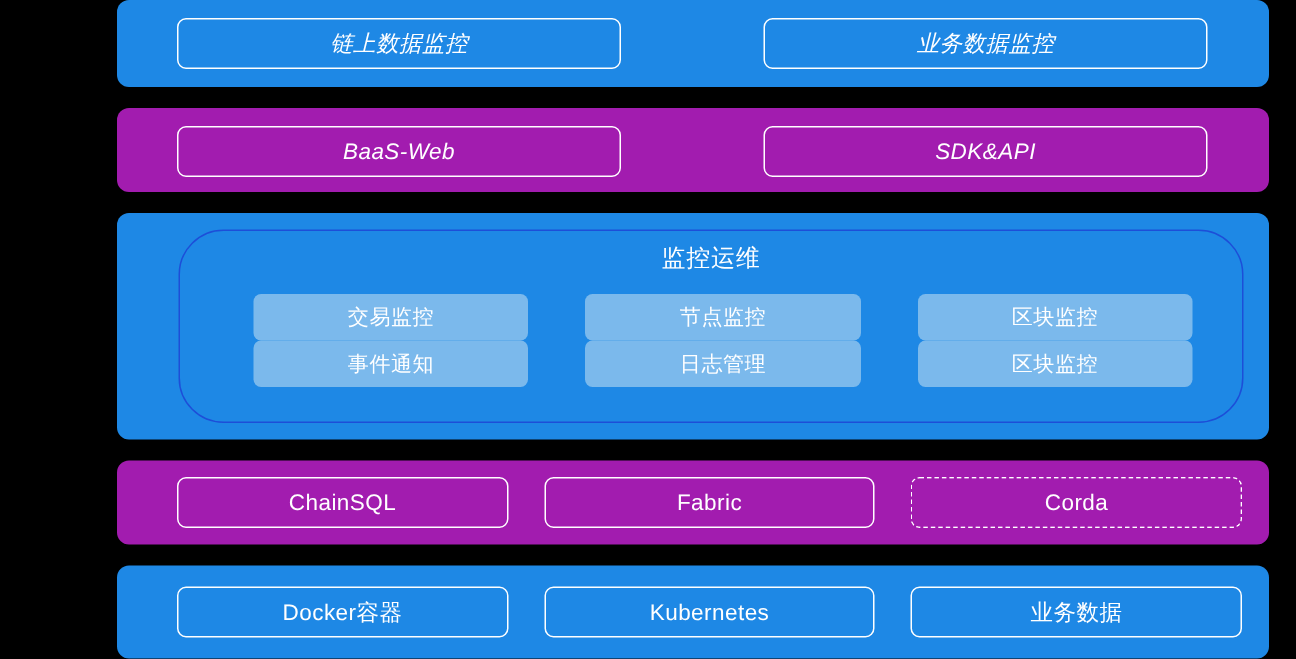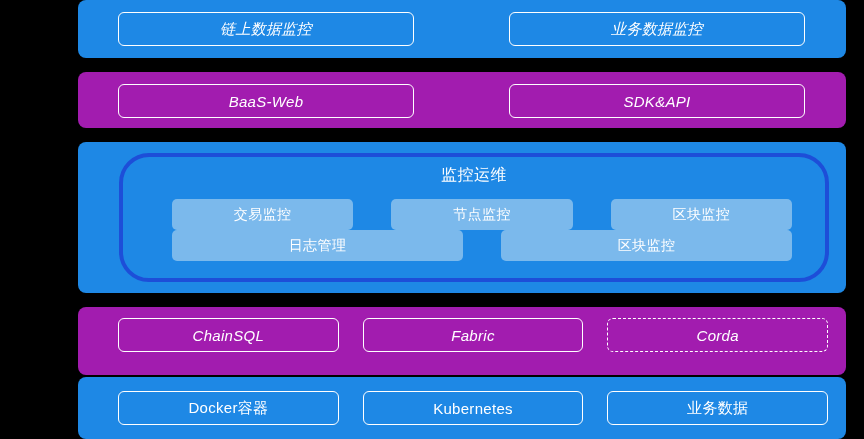--- a/index.html
+++ b/index.html
@@ -29,21 +29,21 @@
     border-radius: 8px;
     box-sizing: border-box;
   }
   .panel.blue  { background: #1E88E5; }
   .panel.teal  { background: #a21caf; }
 
   
   #panel-app        { top: 0px;   height: 58px; }
   #panel-access     { top: 72px;  height: 56px; }
   #panel-monitor    { top: 142px; height: 151px; }
-  #panel-chain      { top: 307px; height: 68px; font-style: italic; }
+  #panel-chain      { top: 307px; height: 56px; }
   #panel-infra      { top: 377px; height: 62px; }
 
   
   .pill-row {
     position: absolute;
     left: 40px;
     right: 18px;
     display: flex;
     gap: 0;
   }
@@ -78,21 +78,21 @@
   
   #panel-chain .pill-row { top: 11px; }
 
   
   .inner-card {
     position: absolute;
     left: 41px;
     top: 11px;
     width: 710px;
     height: 129px;
-    border: 4px solid #1d4ed8;
+    border: 1px solid #1d4ed8;
     border-radius: 30px;
     box-sizing: border-box;
     padding-left: 16px;
   }
   .inner-title {
     position: absolute;
     top: 8px;
     left: 0;
     right: 0;
     text-align: center;
@@ -150,20 +150,21 @@
   <div class="panel blue" id="panel-monitor">
     <div class="inner-card">
       <div class="inner-title">监控运维</div>
       <div class="tile-grid">
         <div class="tile-row">
           <div class="tile">交易监控</div>
           <div class="tile">节点监控</div>
           <div class="tile">区块监控</div>
         </div>
         <div class="tile-row">
+          <div class="tile">事件通知</div>
           <div class="tile">日志管理</div>
           <div class="tile">区块监控</div>
         </div>
       </div>
     </div>
   </div>
 
   <div class="panel teal" id="panel-chain">
     <div class="pill-row row-three">
       <div class="pill">ChainSQL</div>

